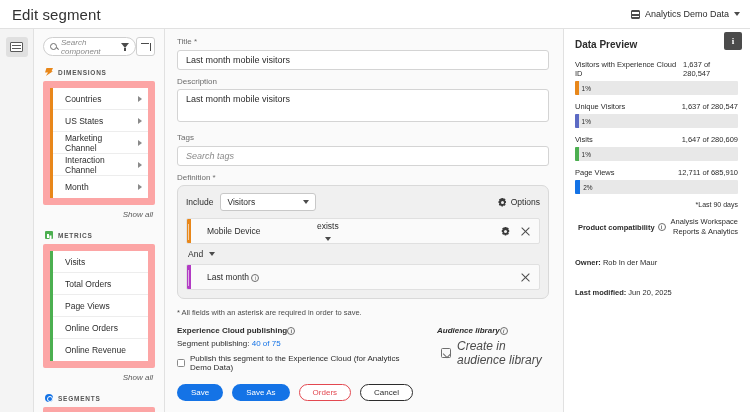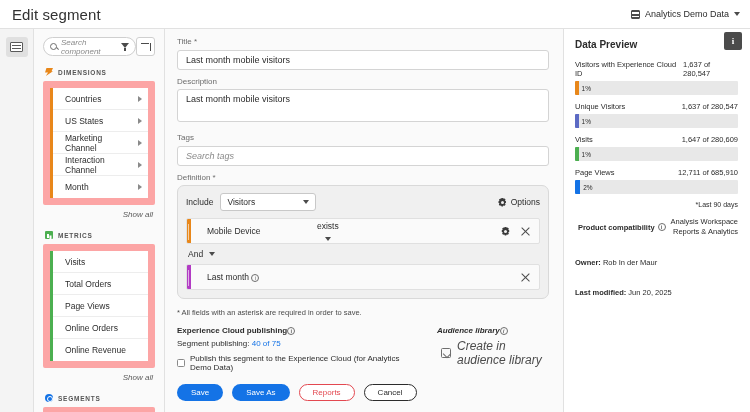--- a/index.html
+++ b/index.html
@@ -377,21 +377,21 @@
           <div class="aud-row">
             <span class="aud-ico"></span>
             <span>Create in audience library</span>
           </div>
         </div>
       </div>
 
       <div class="btn-row">
         <div class="btn btn-primary">Save</div>
         <div class="btn btn-primary">Save As</div>
-        <div class="btn btn-danger">Reports</div>
+        <div class="btn btn-danger">Orders</div>
         <div class="btn btn-quiet">Cancel</div>
       </div>
     </div>
 
     <div class="preview">
       <div class="pv-title">Data Preview</div>
 
       <div class="pv-item">
         <div class="pv-head">
           <span>Visitors with Experience Cloud ID</span>

